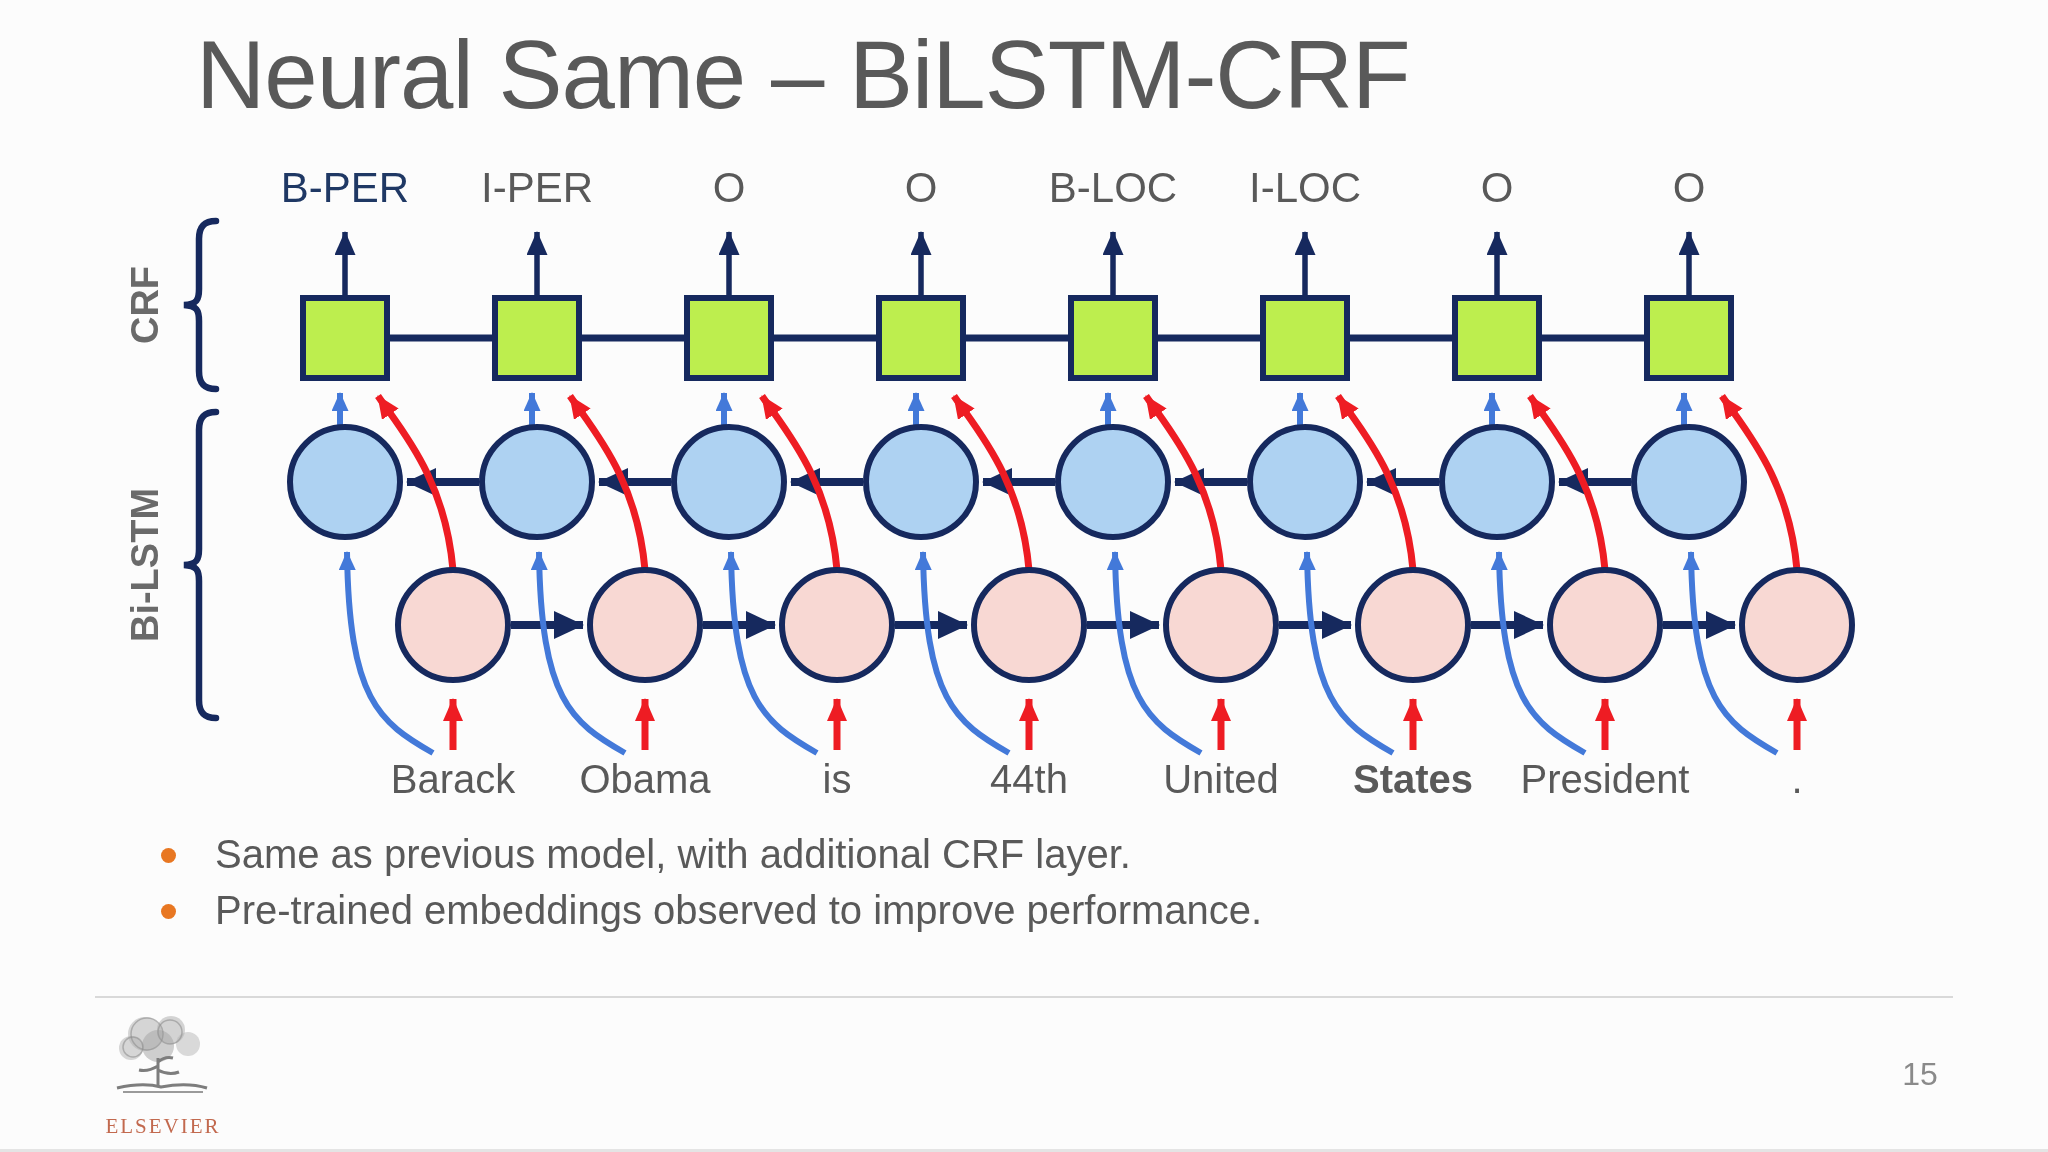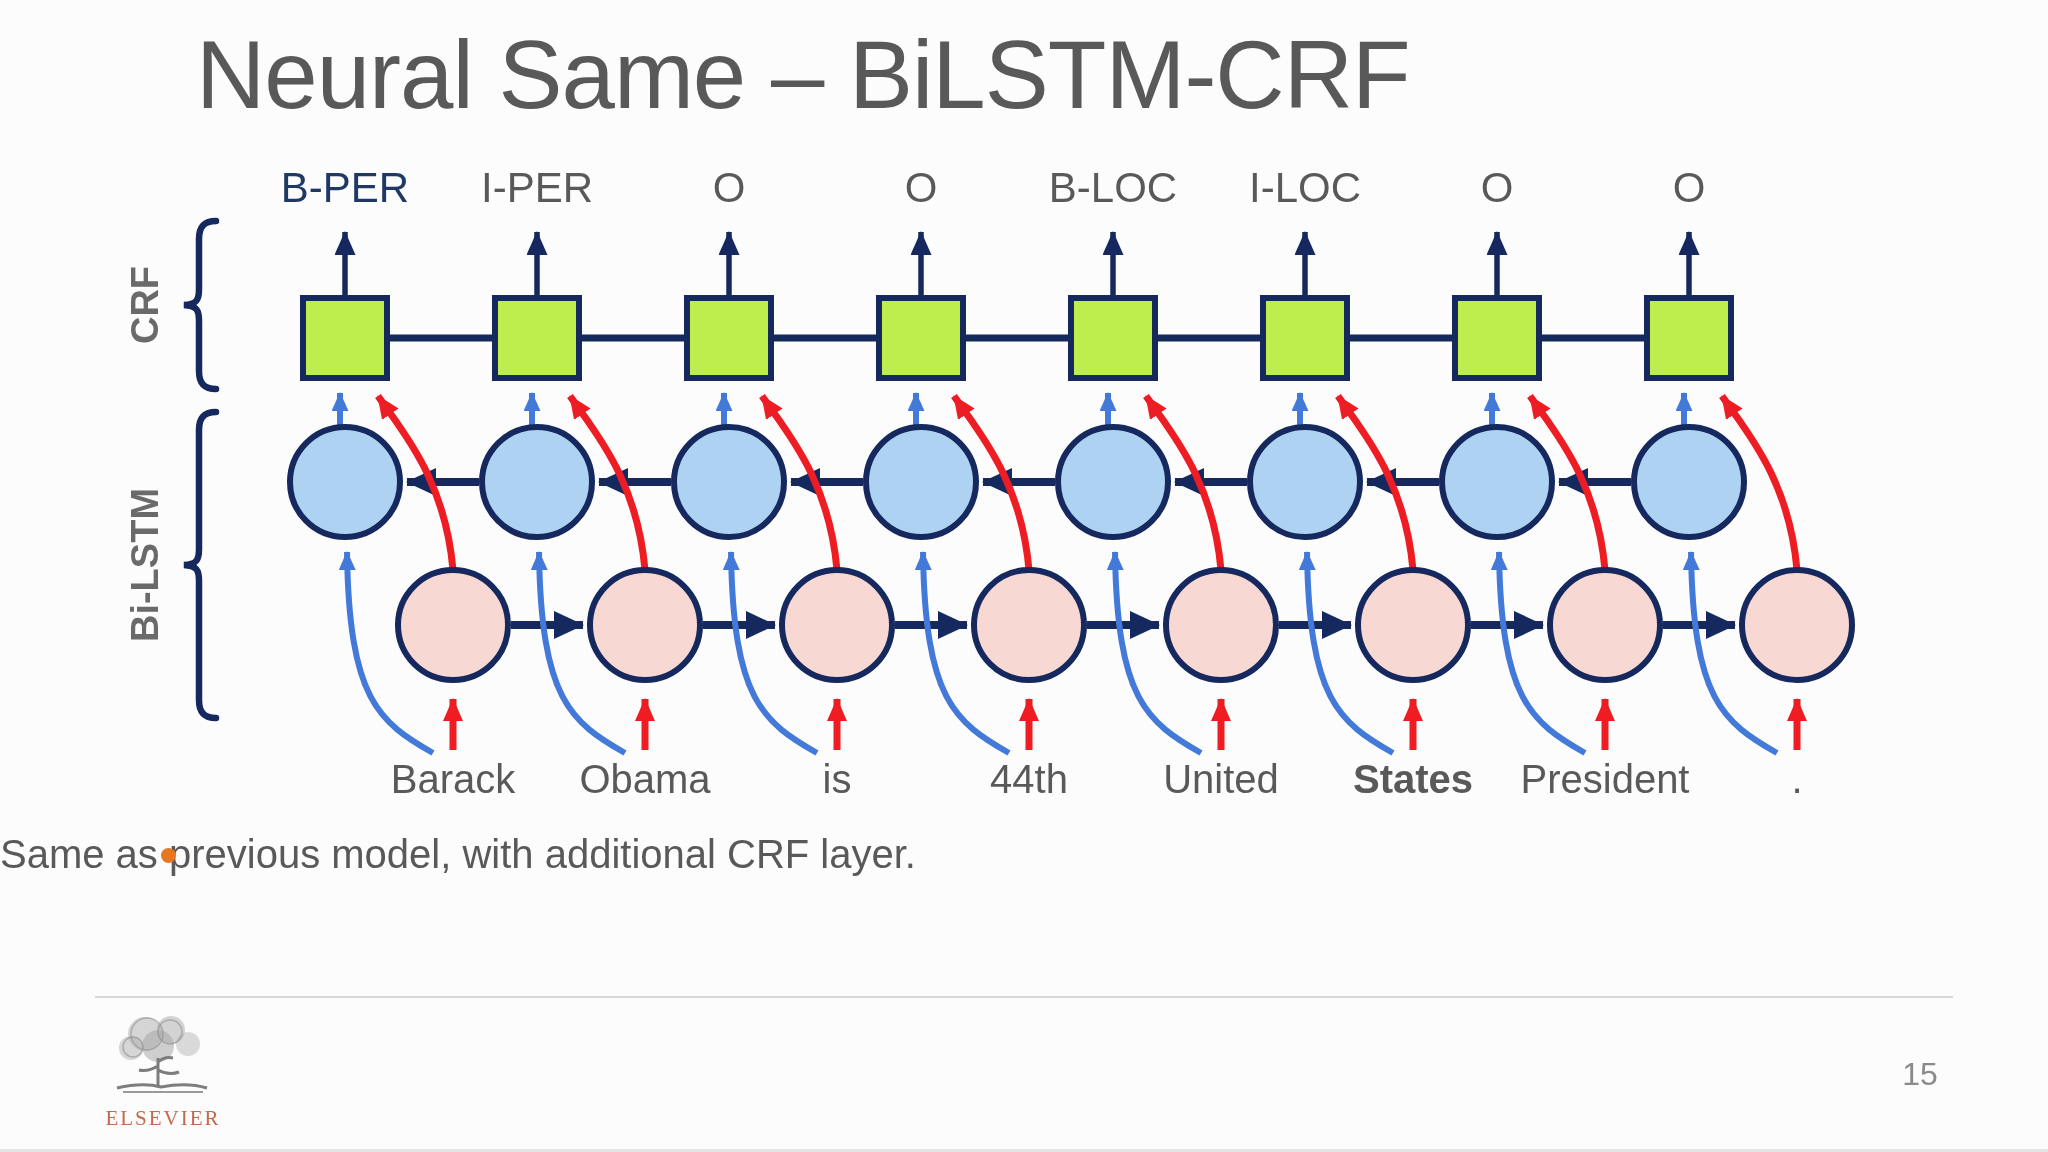--- a/index.html
+++ b/index.html
@@ -11,31 +11,31 @@
   .slide{position:absolute;inset:0;}
   h1.title{
     position:absolute;left:196px;top:20px;margin:0;
     font-size:96px;font-weight:400;color:#595959;letter-spacing:-1px;
   }
   #diagram-svg{position:absolute;left:0;top:150px;width:2048px;height:680px;}
   ul.bullets{
     position:absolute;left:0;top:826px;margin:0;padding:0;list-style:none;width:2048px;
   }
   ul.bullets li{
-    position:relative;height:56px;line-height:56px;
+    position:relative;height:56px;line-height:56px;padding-left:215px;
     font-size:40px;color:#595959;
   }
   ul.bullets li .dot{
     position:absolute;left:161px;top:22px;width:15px;height:15px;border-radius:50%;
     background:var(--accent,#e87722);
   }
   .divider{position:absolute;left:95px;top:996px;width:1858px;height:2px;background:#d9d9d9;}
   .logo{position:absolute;left:98px;top:1012px;width:130px;text-align:center;}
   .logo .wordmark{
-    margin-top:2px;font-family:"Liberation Serif", serif;font-size:21px;
+    margin-top:10px;font-family:"Liberation Serif", serif;font-size:21px;
     letter-spacing:2px;color:#c2694e;white-space:nowrap;
   }
   .pagenum{
     position:absolute;left:1870px;top:1056px;width:100px;text-align:center;
     font-size:32px;color:#8a8a8a;
   }
   .bottom-edge{position:absolute;left:0;bottom:0;width:2048px;height:3px;background:#e4e4e4;}
 </style>
 </head>
 <body style="--accent: #e87722;">
@@ -164,20 +164,24 @@
       <path d="M216 412 C203 412 199 419 199 430 L199 549 C199 560 197 564 184 565 C197 566 199 570 199 581 L199 700 C199 711 203 718 216 718" stroke="#16295e" stroke-width="6.5" fill="none" stroke-linecap="round"></path>
       <text transform="translate(148 305) rotate(-90)" text-anchor="middle" dominant-baseline="middle" font-size="38" font-weight="bold" fill="#6a6a6a">CRF</text>
       <text transform="translate(148 565) rotate(-90)" text-anchor="middle" dominant-baseline="middle" font-size="38" font-weight="bold" fill="#6a6a6a">Bi-LSTM</text>
     </svg>
 
   <ul class="bullets">
     <li>
       <span class="dot"></span>
       <span>Same as previous model, with additional CRF layer.</span>
     </li>
+    <li>
+      <span class="dot"></span>
+      <span>Pre-trained embeddings observed to improve performance.</span>
+    </li>
   </ul>
 
   <div class="divider"></div>
 
   <div class="logo">
     <svg width="120" height="88" viewBox="0 0 120 88">
       <g fill="none" stroke="#8f8f8f">
         <circle cx="42" cy="22" r="17" fill="#b5b5b5" opacity="0.55" stroke="none"></circle>
         <circle cx="68" cy="18" r="14" fill="#b0b0b0" opacity="0.55" stroke="none"></circle>
         <circle cx="85" cy="32" r="12" fill="#b5b5b5" opacity="0.5" stroke="none"></circle>

